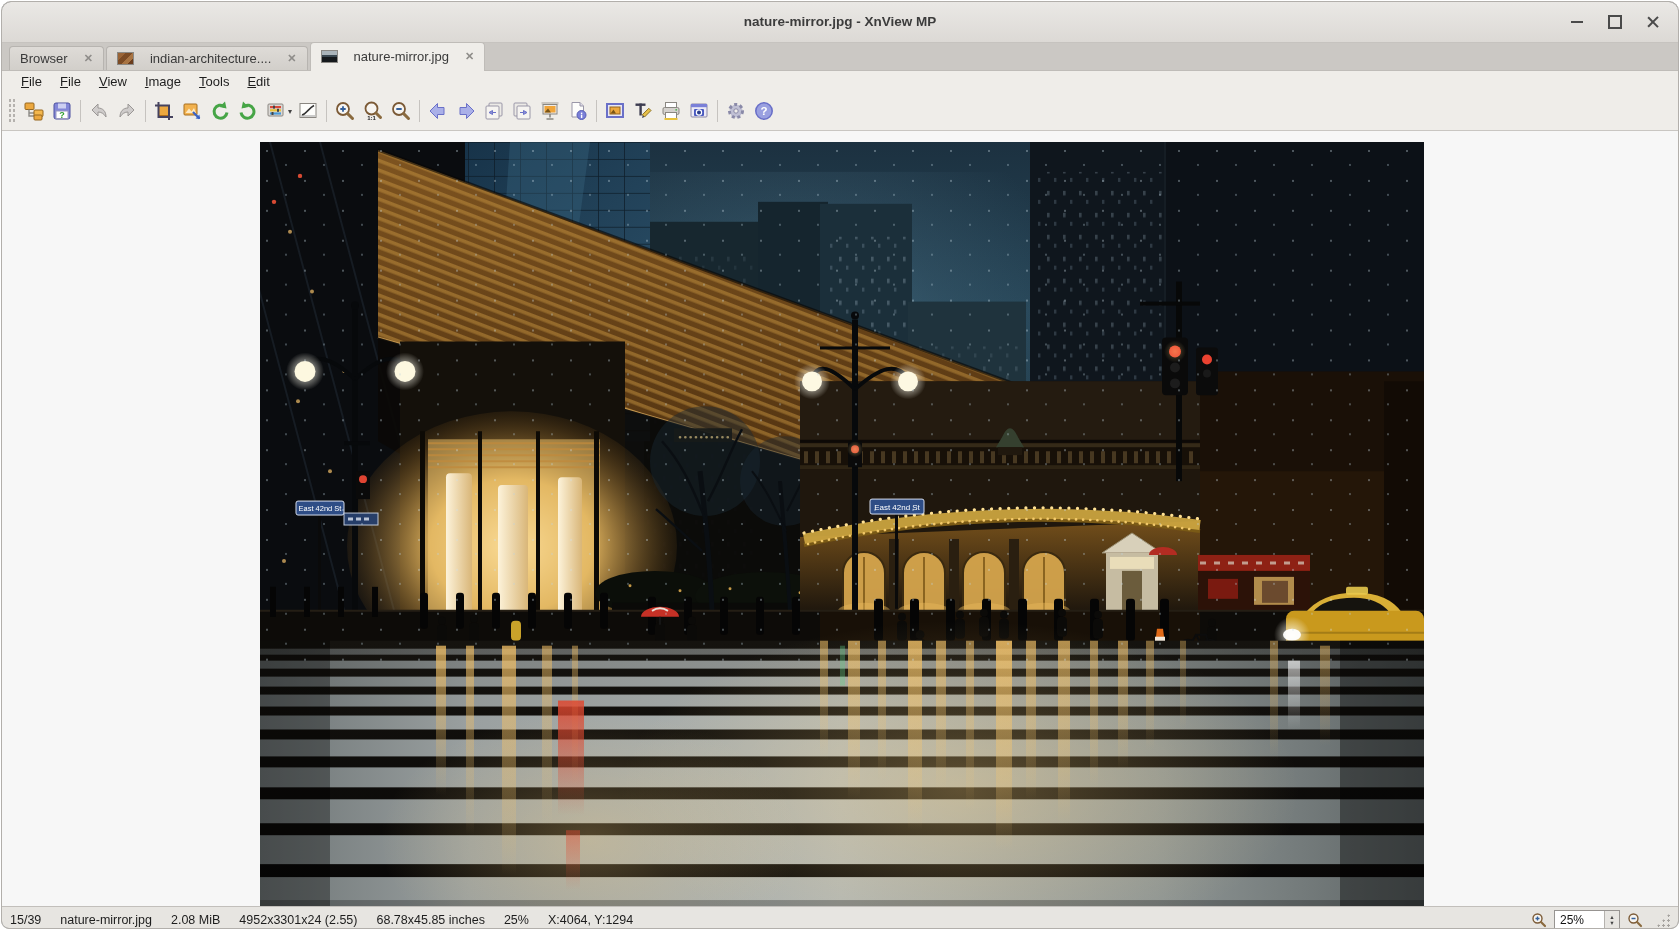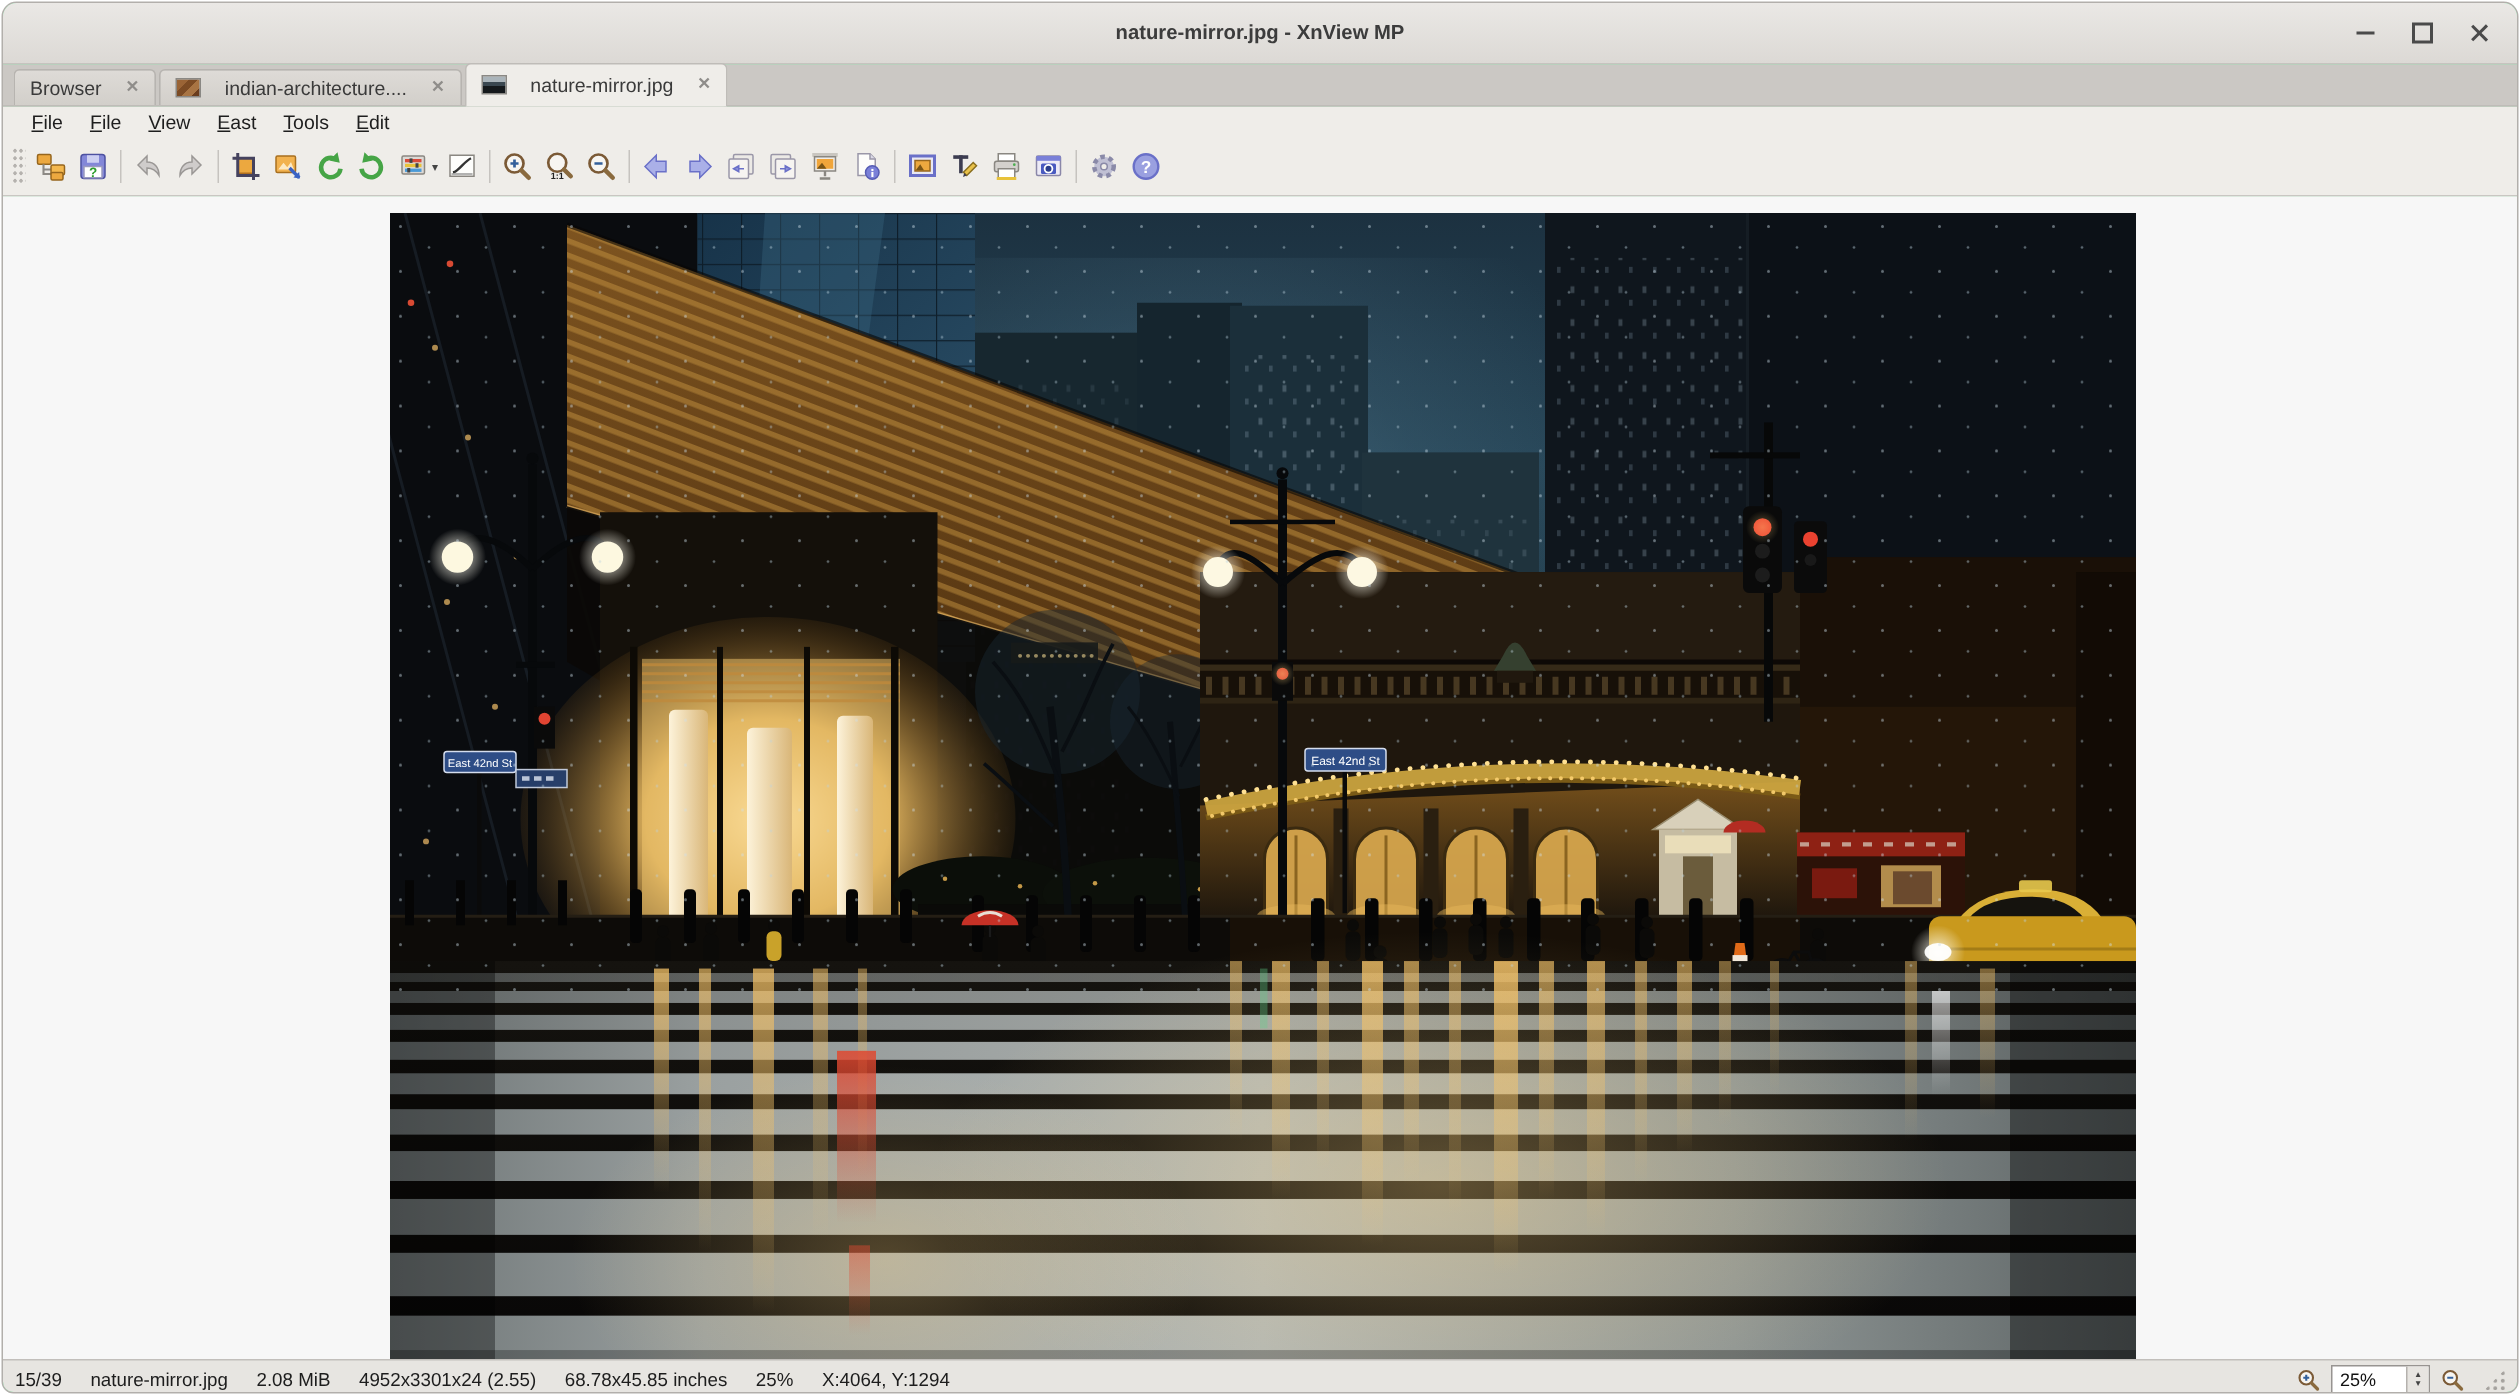--- a/index.html
+++ b/index.html
@@ -1,16 +1,16 @@
 <!DOCTYPE html>
 <html><head>
 <meta charset="utf-8">
 <style>
   html,body{margin:0;padding:0;background:#ffffff;font-family:"Liberation Sans",sans-serif;-webkit-font-smoothing:antialiased;}
-  .window{position:relative;width:1678px;height:928px;margin:1px auto;border:1px solid #b2afab;border-radius:10px 10px 8px 8px;overflow:hidden;background:#86efac;box-sizing:border-box;}
+  .window{position:relative;width:1678px;height:928px;margin:1px auto;border:1px solid #b2afab;border-radius:10px 10px 8px 8px;overflow:hidden;background:#737373;box-sizing:border-box;}
   
   .titlebar{position:relative;height:40px;background:linear-gradient(#eae8e5,#dcd9d5);border-bottom:1px solid #c6c3bf;}
   .title-text{position:absolute;left:0;right:0;top:0;height:40px;line-height:40px;text-align:center;font-size:13.5px;font-weight:700;color:#3c3c3c;}
   .win-controls{position:absolute;right:10px;top:0;height:40px;display:flex;align-items:center;gap:8px;}
   .win-btn{width:30px;height:30px;display:flex;align-items:center;justify-content:center;cursor:default;}
   .glyph-min{width:12px;height:0;border-bottom:2px solid #4a4a4a;}
   .glyph-max{width:10px;height:10px;border:2px solid #4a4a4a;}
   .glyph-close{position:relative;width:12px;height:12px;}
   .glyph-close:before,.glyph-close:after{content:"";position:absolute;left:5px;top:-1px;width:2.4px;height:14px;background:#4a4a4a;}
   .glyph-close:before{transform:rotate(45deg);} .glyph-close:after{transform:rotate(-45deg);}
@@ -80,21 +80,21 @@
       <span class="tab-thumb thumb-nature"></span>
       <span>nature-mirror.jpg</span>
       <span class="tab-close">✕</span>
     </div>
   </div>
 
   <div class="menubar">
     <span class="menu-item">File</span>
     <span class="menu-item">File</span>
     <span class="menu-item">View</span>
-    <span class="menu-item">East</span>
+    <span class="menu-item">Image</span>
     <span class="menu-item">Tools</span>
     <span class="menu-item">Edit</span>
   </div>
 
   <div class="toolbar">
     <div class="grip"></div>
 
     <div class="tbtn">
         <svg width="22" height="22">
           <rect x="2" y="3" width="9" height="6.5" rx="1" fill="#eca83f" stroke="#96661e"></rect>

